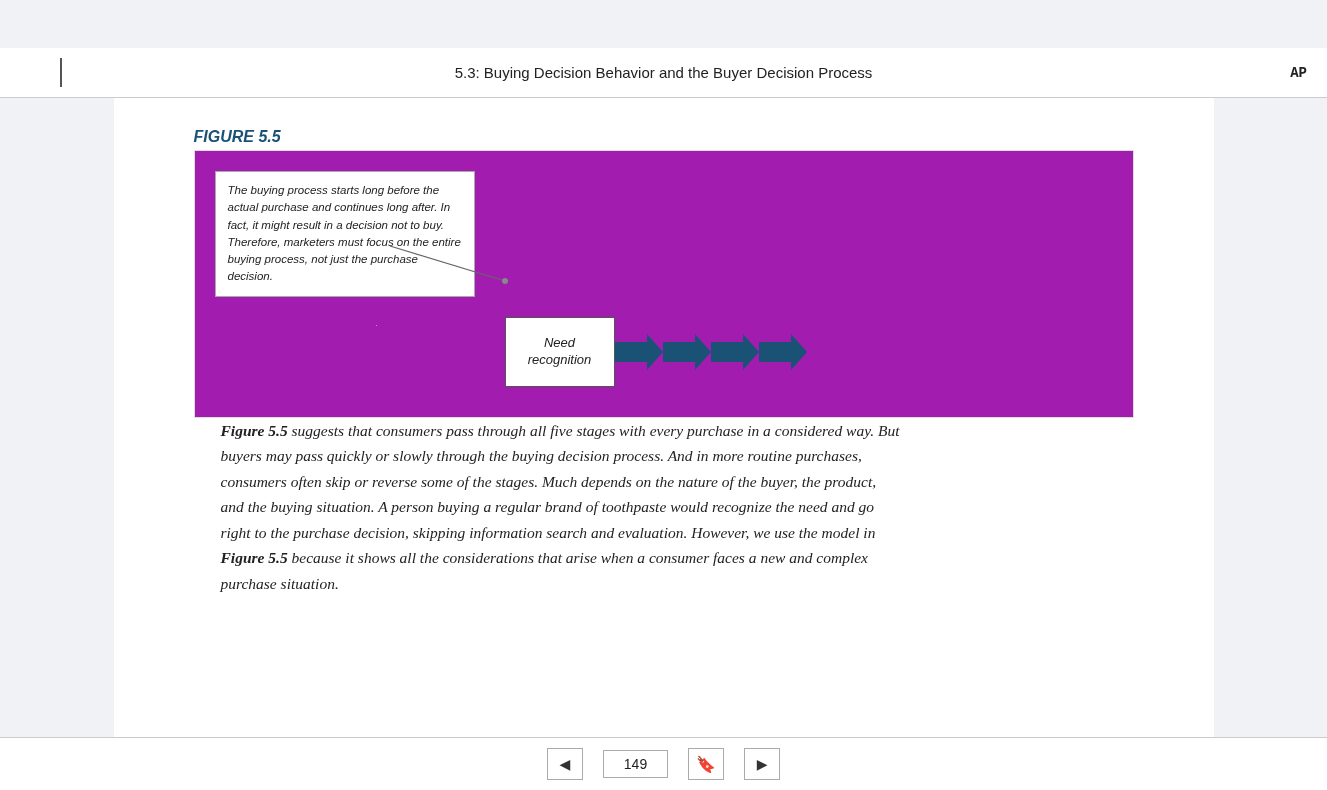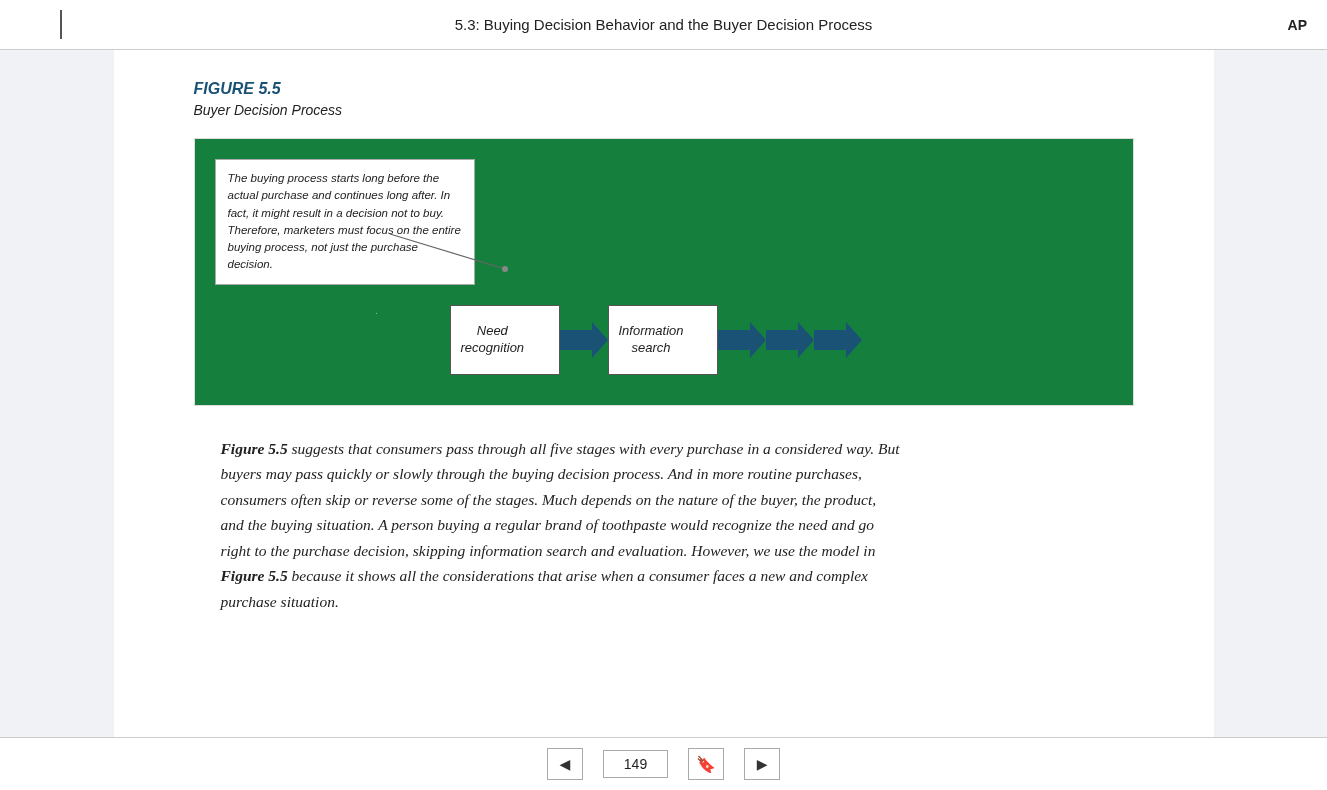--- a/index.html
+++ b/index.html
@@ -15,32 +15,33 @@
     
     .header {
       background: #ffffff;
       border-bottom: 1px solid #ccc;
       display: flex;
       align-items: center;
       justify-content: center;
       padding: 8px 20px;
       position: relative;
       min-height: 50px;
+      margin-top: 48px;
     }
     .header-title {
       font-family: Arial, sans-serif;
       font-size: 15px;
       font-weight: normal;
       color: #222;
       text-align: center;
     }
     .header-ap {
       position: absolute;
       right: 20px;
-      font-family: Liberation Sans, sans-serif;
+      font-family: Liberation Mono, monospace;
       font-size: 14px;
       color: #222;
       font-weight: bold;
     }
     .header-bar {
       position: absolute;
       left: 60px;
       top: 10px;
       bottom: 10px;
       width: 2px;
@@ -68,24 +69,23 @@
     }
     .figure-caption {
       font-family: Arial, sans-serif;
       font-size: 14px;
       color: #222;
       margin-bottom: 20px;
     }
 
     
     .diagram-container {
-      background: #15803d;
+      background: #a21caf;
       border: 1px solid #ddd;
       padding: 20px 36px 30px 20px;
-      margin-bottom: 30px;
       position: relative;
     }
 
     
     .callout {
       border: 1px solid #aaa;
       background: #fff;
       padding: 10px 12px;
       font-family: Arial, sans-serif;
       font-size: 11.5px;
@@ -121,20 +121,21 @@
       background: #ffffff;
       padding: 12px 10px;
       text-align: center;
       font-family: Arial, sans-serif;
       font-size: 13px;
       color: #222;
       width: 110px;
       min-height: 70px;
       display: flex;
       align-items: center;
+      justify-content: center;
       line-height: 1.3;
     }
 
     .arrow {
       width: 48px;
       height: 36px;
       display: flex;
       align-items: center;
       justify-content: center;
       flex-shrink: 0;
@@ -215,21 +216,20 @@
 
 <div class="header">
   <div class="header-bar"></div>
   <span class="header-title">5.3: Buying Decision Behavior and the Buyer Decision Process</span>
   <span class="header-ap">AP</span>
 </div>
 
 <div class="main">
 
   <div class="figure-label">FIGURE 5.5</div>
-  <div class="figure-caption">Buyer Decision Process</div>
 
   <div class="diagram-container diagram-relative">
 
     
     <div style="position:relative; display:inline-block; margin-left: 0; margin-bottom: 0;">
       <div class="callout">
         <span>The buying process starts long before the actual purchase and continues long after. In fact, it might result in a decision not to buy. Therefore, marketers must focus on the entire buying process, not just the purchase decision.</span>
       </div>
     </div>
 
@@ -246,23 +246,20 @@
       <div class="process-step">
         <span>Need<br>recognition</span>
       </div>
 
       <div class="arrow">
         <svg viewBox="0 0 48 36" xmlns="http://www.w3.org/2000/svg">
           <polygon points="0,8 32,8 32,0 48,18 32,36 32,28 0,28" fill="#1a5276"></polygon>
         </svg>
       </div>
 
-      <div class="process-step">
-        <span>Information<br>search</span>
-      </div>
 
       <div class="arrow">
         <svg viewBox="0 0 48 36" xmlns="http://www.w3.org/2000/svg">
           <polygon points="0,8 32,8 32,0 48,18 32,36 32,28 0,28" fill="#1a5276"></polygon>
         </svg>
       </div>
 
 
       <div class="arrow">
         <svg viewBox="0 0 48 36" xmlns="http://www.w3.org/2000/svg">

